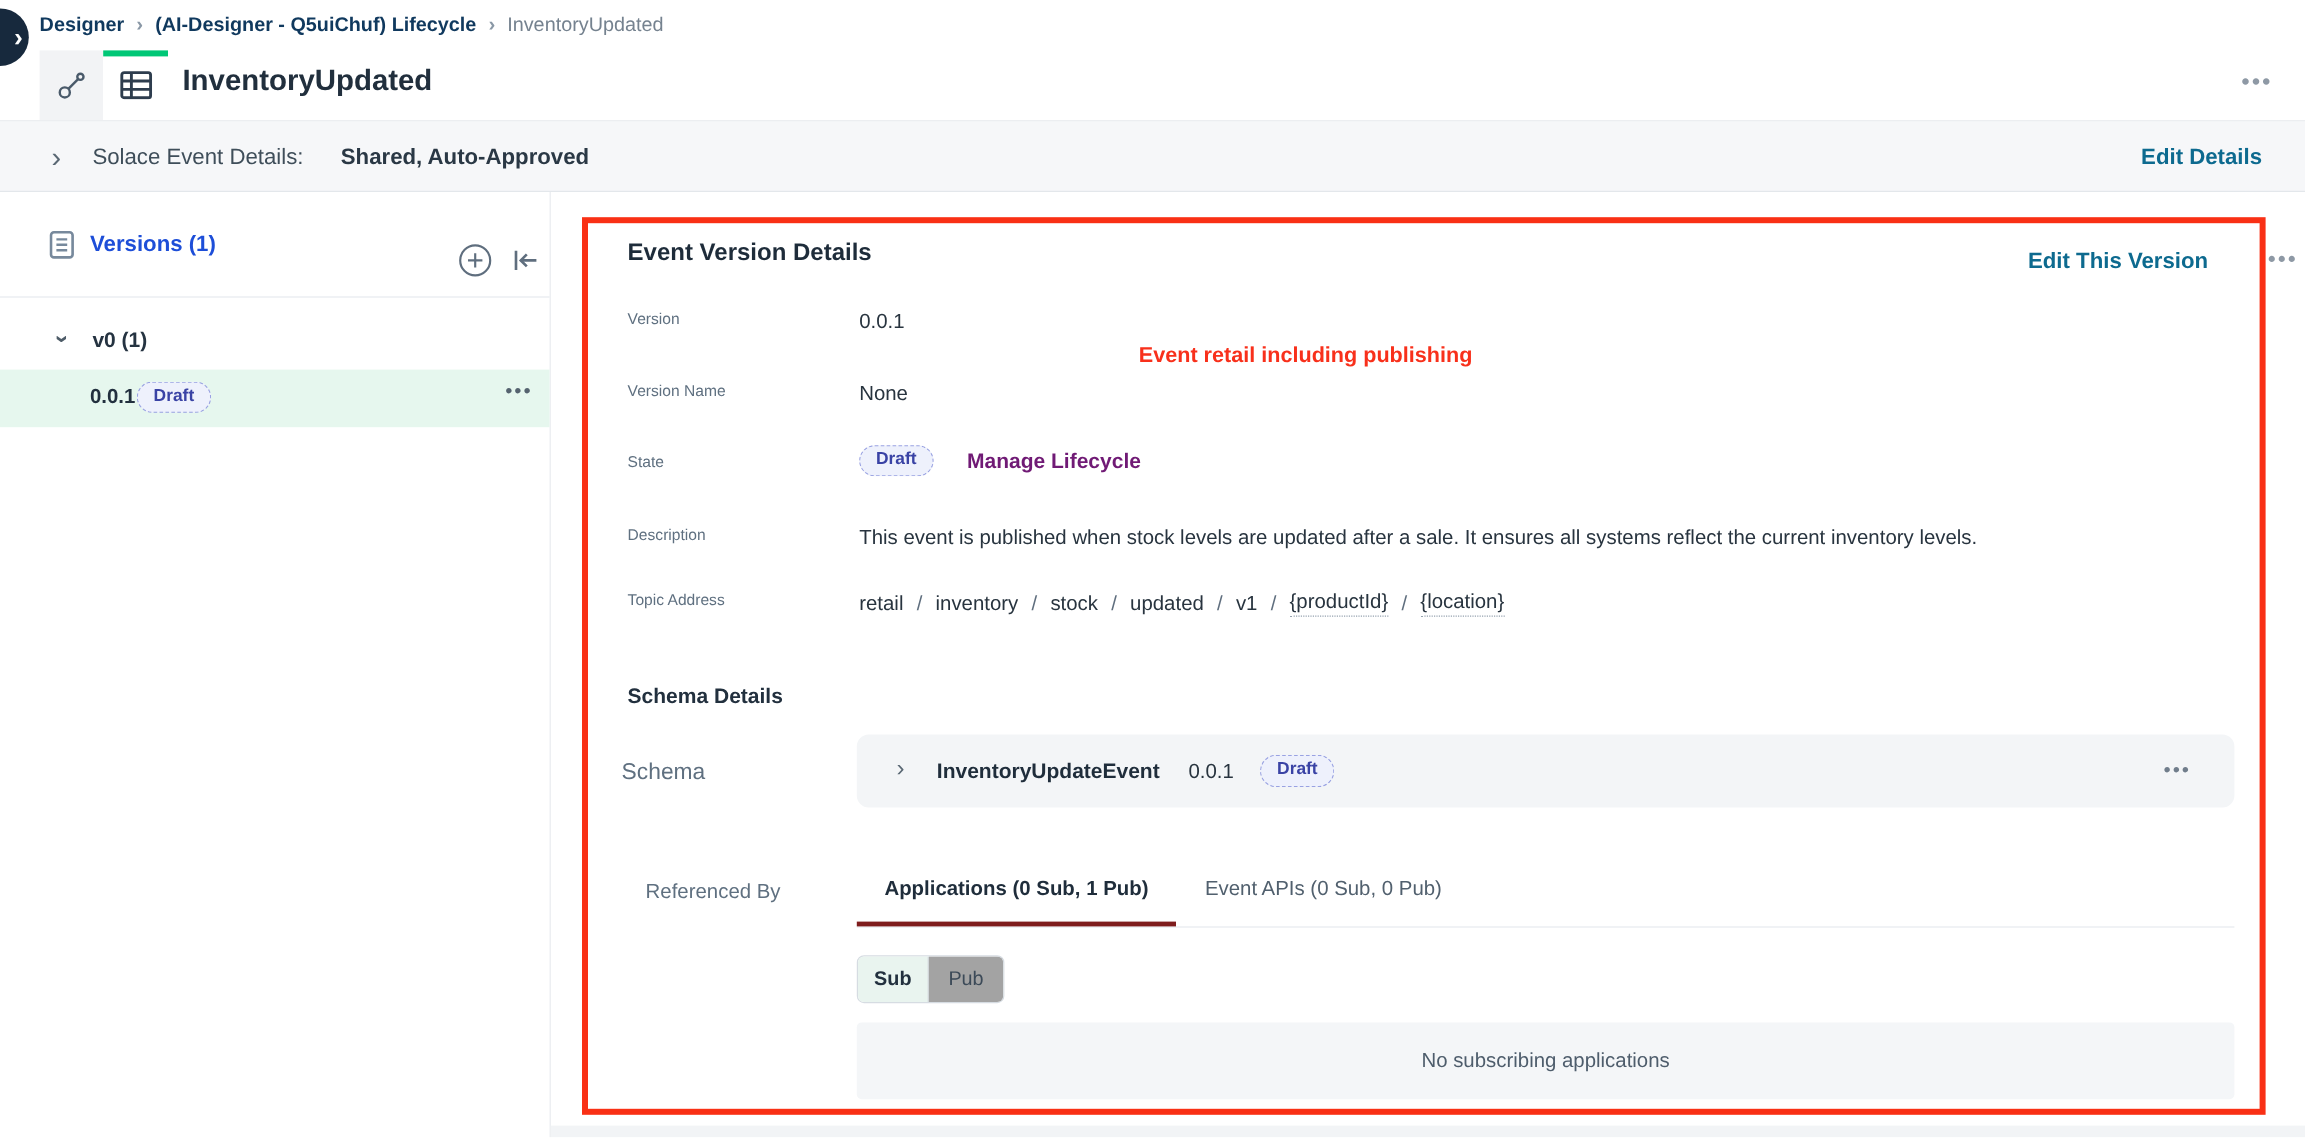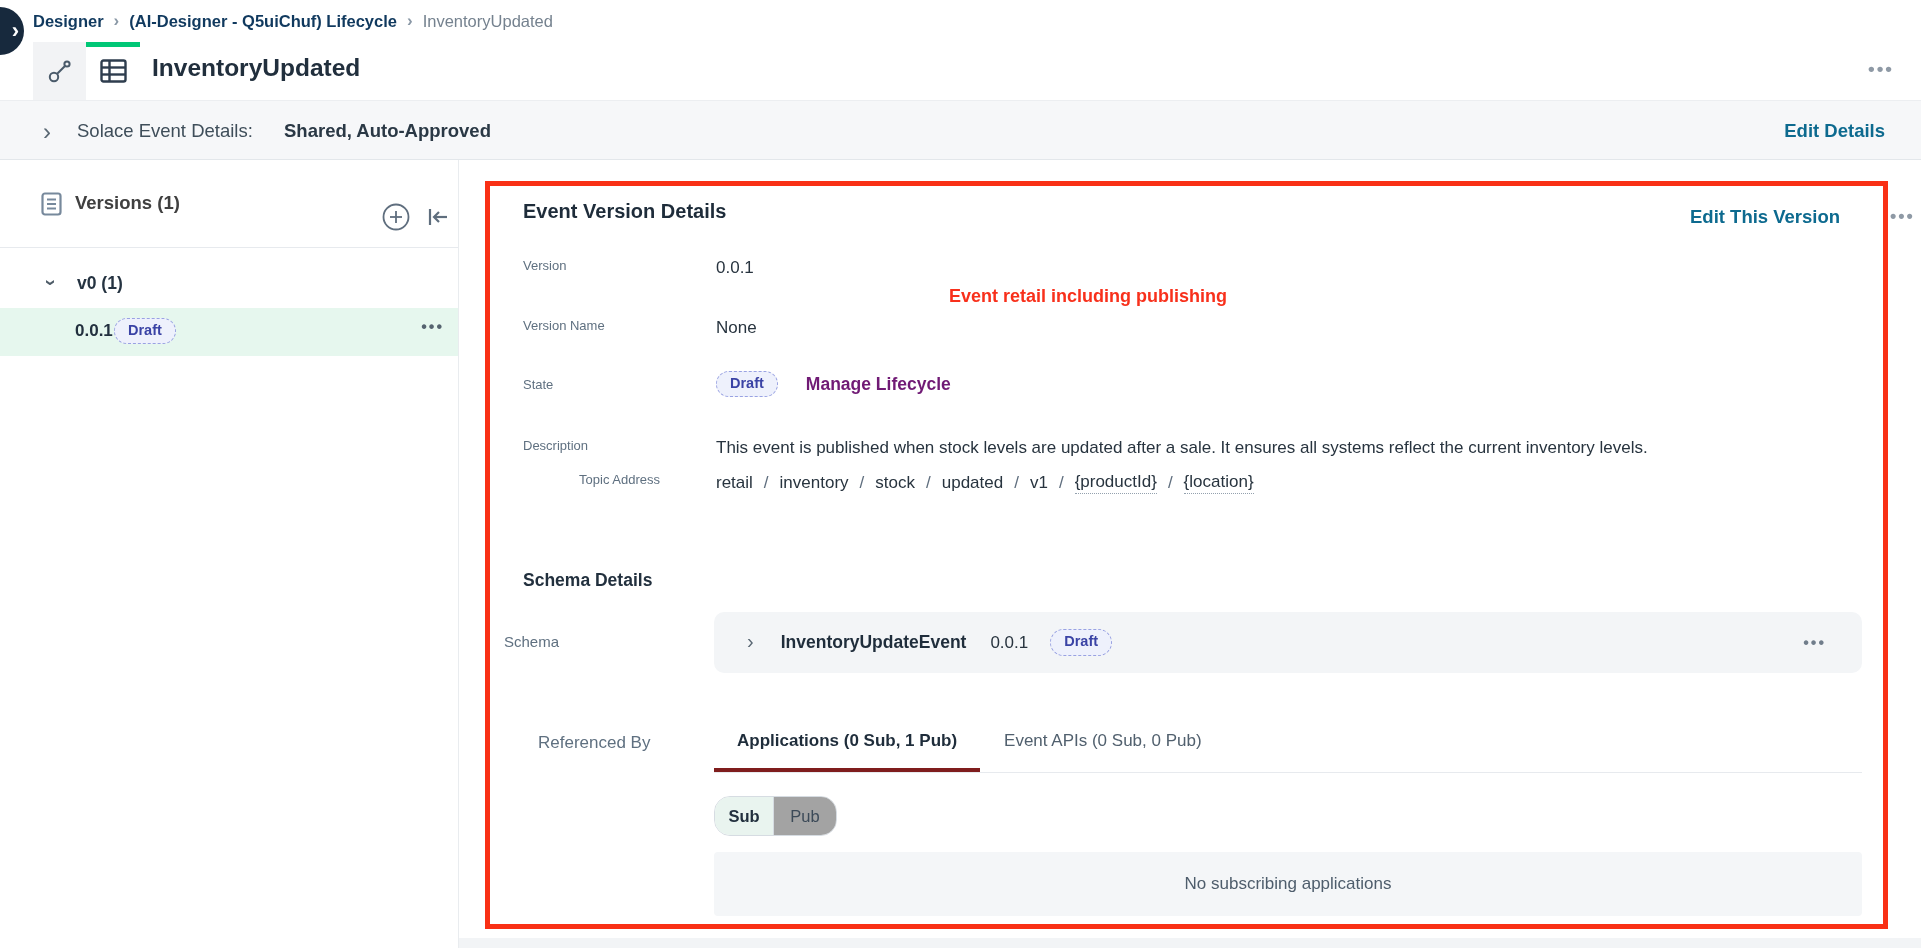--- a/index.html
+++ b/index.html
@@ -27,21 +27,21 @@
   .event-bar{position:absolute;left:0;top:100px;width:1921px;height:60px;background:#f6f7f9;
     border-top:1px solid #eceef1;border-bottom:1px solid #e3e7eb;}
   .event-bar .chev{position:absolute;left:43px;top:17px;font-size:24px;color:#5a6874;}
   .event-bar .lbl{position:absolute;left:77px;top:19px;font-size:18.5px;color:#3f4e5a;font-weight:500;}
   .event-bar .val{position:absolute;left:284px;top:19px;font-size:18.5px;color:#2a3845;font-weight:bold;}
   .event-bar .edit{position:absolute;right:36px;top:19px;font-size:18.5px;color:#0d6a8f;font-weight:bold;cursor:pointer;}
   
   .sidebar-border{position:absolute;left:458px;top:160px;width:1px;height:788px;background:#e9ecef;}
   .versions-header{position:absolute;left:0;top:160px;width:458px;height:88px;border-bottom:1px solid #e7eaee;}
   .versions-header .doc-ic{position:absolute;left:41px;top:32px;}
-  .versions-header .t{position:absolute;left:75px;top:32px;font-size:18.5px;font-weight:bold;color:#404040;}
+  .versions-header .t{position:absolute;left:75px;top:32px;font-size:18.5px;font-weight:bold;color:#1d4ed8;}
   .plus-ic{position:absolute;left:382px;top:203px;cursor:pointer;}
   .collapse-ic{position:absolute;left:426px;top:205px;cursor:pointer;}
   .group-row{position:absolute;left:0;top:262px;width:458px;height:46px;}
   .group-row .chev{position:absolute;left:48px;top:9px;font-size:20px;color:#4e5c68;font-weight:bold;
     transform:rotate(90deg);display:inline-block;}
   .group-row .g{position:absolute;left:77px;top:11px;font-size:17.5px;font-weight:bold;color:#253341;}
   .version-row{position:absolute;left:0;top:308px;width:458px;height:48px;background:#e6f7ee;cursor:pointer;}
   .version-row .num{position:absolute;left:75px;top:13px;font-size:17px;font-weight:bold;color:#22303e;}
   .version-row .more{position:absolute;right:14px;top:10px;color:#55636f;font-size:16px;letter-spacing:2px;font-weight:bold;}
   
@@ -53,42 +53,42 @@
   .panel-edit{position:absolute;left:1690px;top:206px;font-size:18.5px;font-weight:bold;color:#0d6a8f;cursor:pointer;}
   .panel-more{position:absolute;left:1890px;top:206px;color:#8e99a5;font-size:18px;letter-spacing:2px;font-weight:bold;}
   .frow{position:absolute;left:523px;display:flex;align-items:flex-start;}
   .frow .lab{width:193px;flex:0 0 193px;font-size:13px;color:#5f7080;}
   .frow .val{font-size:17px;color:#28343f;}
   .row-version{top:258px;}
   .row-vname{top:318px;}
   .row-state{top:371px;align-items:center;}
   .row-state .lab{align-self:center;}
   .row-desc{top:438px;}
-  .row-topic{top:472px;text-align:center;}
+  .row-topic{top:492px;}
   .lifecycle-link{font-size:17.5px;font-weight:bold;color:#701a75;margin-left:28px;cursor:pointer;}
   .topic-val{display:flex;gap:11px;align-items:center;font-size:17px;color:#28343f;}
   .topic-val .tsep{color:#5f6e7e;}
   .topic-val .tvar{border-bottom:1.5px dotted #94a1ae;padding-bottom:1px;}
   .schema-heading{position:absolute;left:523px;top:570px;font-size:17.5px;font-weight:bold;color:#22303e;}
-  .schema-label{position:absolute;left:504px;top:633px;font-size:15px;color:#5f7080;}
+  .schema-label{position:absolute;left:518px;top:633px;font-size:19px;color:#5f7080;}
   .schema-box{position:absolute;left:714px;top:612px;width:1148px;height:61px;background:#f3f5f7;
     border-radius:10px;display:flex;align-items:center;padding:0 36px 0 33px;}
   .schema-box .chev{font-size:20px;color:#5a6874;margin-right:27px;transform:translateY(-1px);}
   .schema-box .name{font-size:17.5px;font-weight:bold;color:#1f2d3b;}
   .schema-box .ver{font-size:17px;color:#28343f;margin-left:24px;}
   .schema-box .pill{margin-left:22px;}
   .schema-box .more{margin-left:auto;color:#707d8b;font-size:16px;letter-spacing:2px;font-weight:bold;cursor:pointer;}
   .ref-label{position:absolute;left:538px;top:733px;font-size:17px;color:#5f7080;}
   .tabs-hairline{position:absolute;left:714px;top:772px;width:1148px;height:1px;background:#e7eaee;}
   .ref-tabs{position:absolute;left:714px;top:731px;display:flex;gap:14px;z-index:2;}
   .ref-tab{padding:0 23px 17px;font-size:17px;cursor:pointer;}
   .ref-tab.active{font-weight:bold;color:#1f2d3b;border-bottom:4px solid #7f1d1d;}
   .ref-tab.inactive{color:#51606e;padding:0 10px 17px;}
   .subpub{position:absolute;left:714px;top:796px;display:flex;height:40px;border:1px solid #d6dce2;
-    border-radius:16px;overflow:hidden;background:#fff;}
+    border-radius:6px;overflow:hidden;background:#fff;}
   .subpub .seg{display:flex;align-items:center;justify-content:center;font-size:16.5px;cursor:pointer;}
   .subpub .seg-sub{width:59px;background:#e9f4ef;font-weight:bold;color:#22303e;border-right:1px solid #d6dce2;}
   .subpub .seg-pub{width:62px;background:#a3a3a3;color:#3c4a58;font-weight:500;}
   .empty-box{position:absolute;left:714px;top:852px;width:1148px;height:64px;background:#f4f6f8;border-radius:4px;
     display:flex;align-items:center;justify-content:center;font-size:17px;color:#4e5d6c;}
   .bottom-strip{position:absolute;left:459px;top:938px;width:1462px;height:10px;background:#f2f4f6;}
   
   .anno-rect{position:absolute;left:485px;top:181px;width:1403px;height:748px;border:5px solid #f93015;
     z-index:50;pointer-events:none;}
   .anno-text{position:absolute;left:888px;top:284px;width:400px;text-align:center;z-index:51;pointer-events:none;

